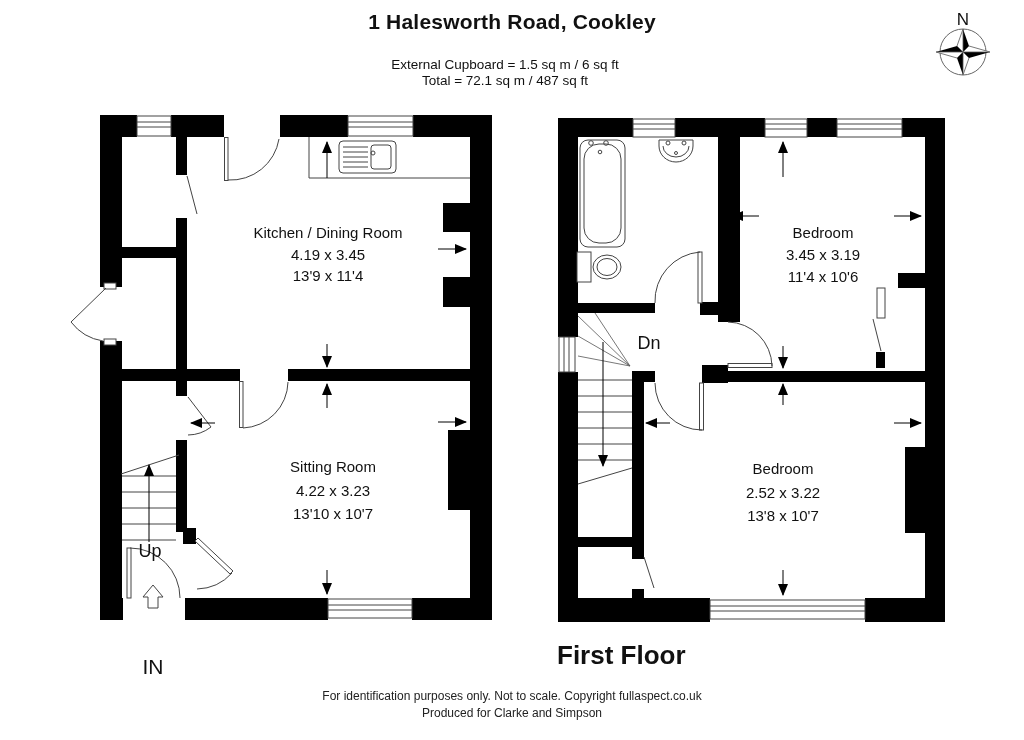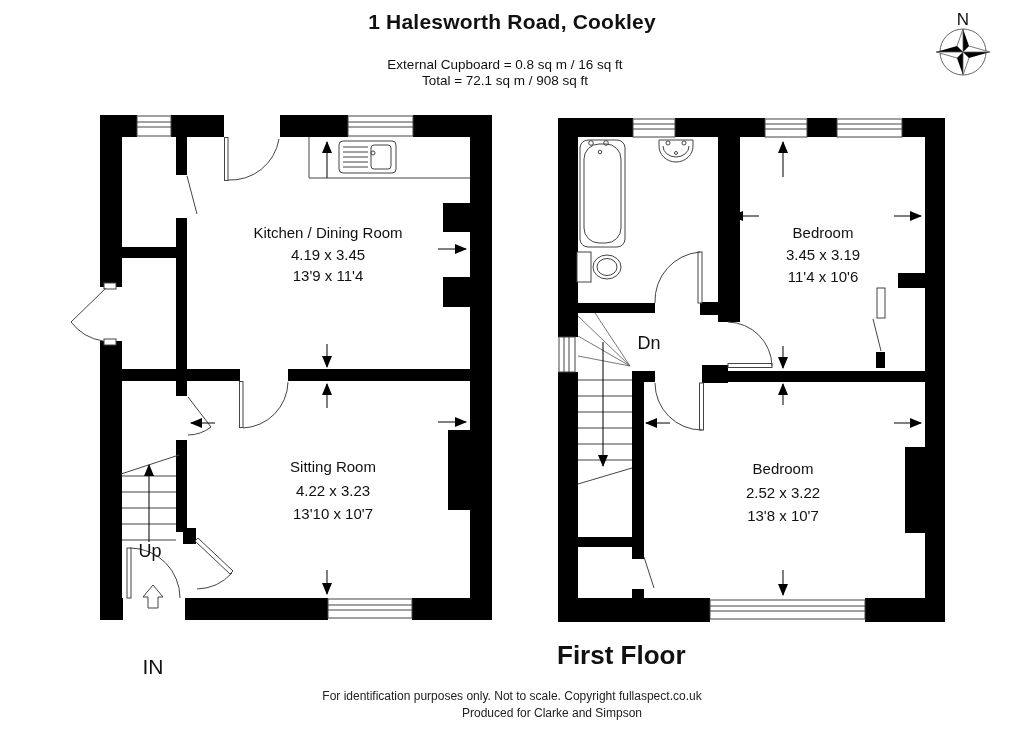--- a/index.html
+++ b/index.html
@@ -291,22 +291,22 @@
   </g>
 
   <defs>
     <marker id="ah" markerWidth="13" markerHeight="10" refX="11" refY="5" orient="auto" markerUnits="userSpaceOnUse">
       <path d="M0,0 L12,5 L0,10 Z" fill="#000"></path>
     </marker>
   </defs>
 </svg>
 
 <div class="lbl title" style="left:512px;top:22px;">1 Halesworth Road, Cookley</div>
-<div class="lbl sub" style="left:505px;top:64px;">External Cupboard = 0.8 sq m / 16 sq ft</div>
-<div class="lbl sub" style="left:505px;top:80px;">Total = 72.1 sq m / 908 sq ft</div>
+<div class="lbl sub" style="left:505px;top:64px;">External Cupboard = 1.5 sq m / 6 sq ft</div>
+<div class="lbl sub" style="left:505px;top:80px;">Total = 72.1 sq m / 487 sq ft</div>
 
 <div class="lbl nletter" style="left:963px;top:20px;">N</div>
 
 <div class="lbl room" style="left:328px;top:232px;">Kitchen / Dining Room</div>
 <div class="lbl room" style="left:328px;top:254px;">4.19 x 3.45</div>
 <div class="lbl room" style="left:328px;top:275px;">13'9 x 11'4</div>
 
 <div class="lbl room" style="left:333px;top:466px;">Sitting Room</div>
 <div class="lbl room" style="left:333px;top:490px;">4.22 x 3.23</div>
 <div class="lbl room" style="left:333px;top:513px;">13'10 x 10'7</div>
@@ -320,15 +320,15 @@
 
 <div class="lbl room" style="left:783px;top:468px;">Bedroom</div>
 <div class="lbl room" style="left:783px;top:492px;">2.52 x 3.22</div>
 <div class="lbl room" style="left:783px;top:515px;">13'8 x 10'7</div>
 
 <div class="lbl small18" style="left:649px;top:343px;">Dn</div>
 
 <div class="lbl floorhead" style="left:557px;top:655px;">First Floor</div>
 
 <div class="lbl foot" style="left:512px;top:696px;">For identification purposes only. Not to scale. Copyright fullaspect.co.uk</div>
-<div class="lbl foot" style="left:512px;top:713px;margin-left:40px;">Produced for Clarke and Simpson</div>
+<div class="lbl foot" style="left:512px;top:713px;">Produced for Clarke and Simpson</div>
 
 </div>
 
 </body></html>

